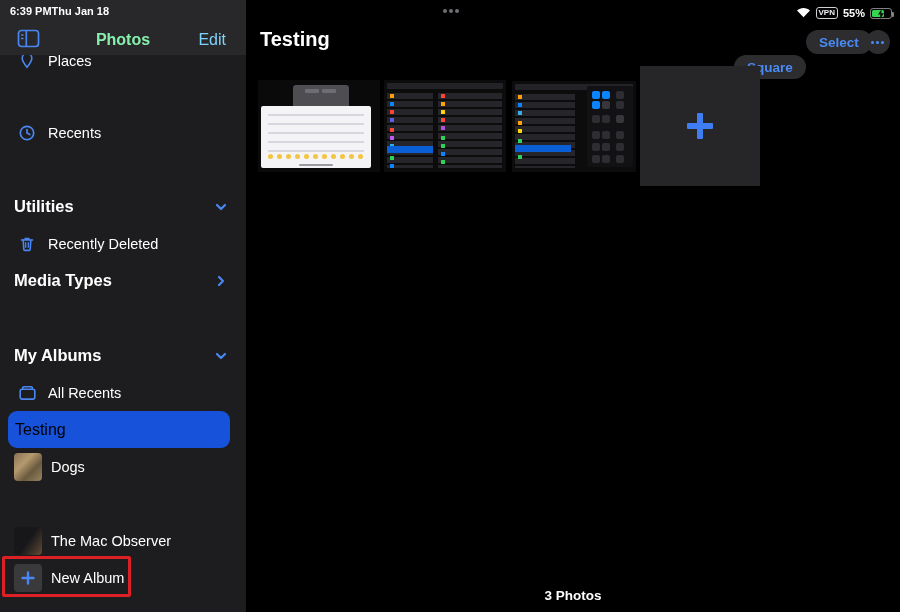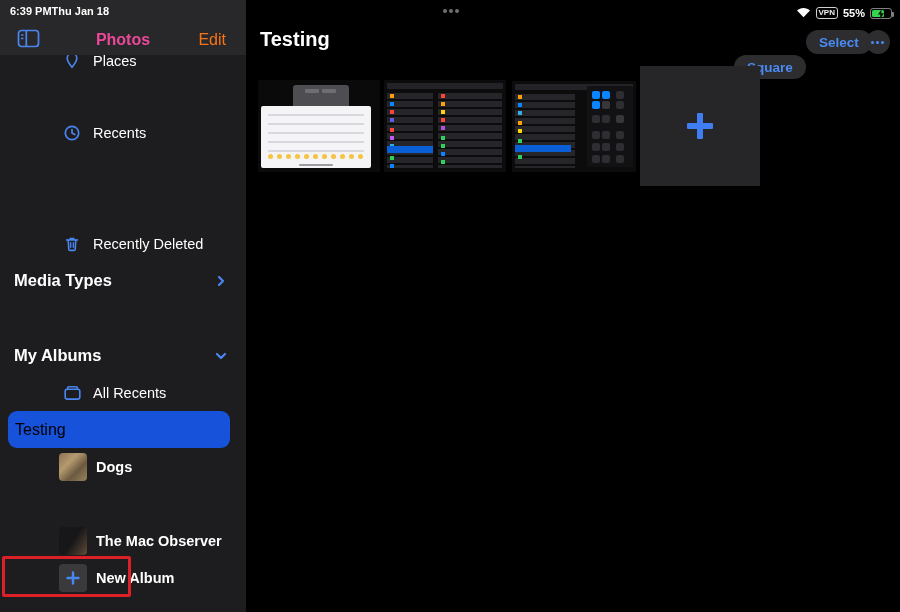--- a/index.html
+++ b/index.html
@@ -16,28 +16,28 @@
   .battery .fill { position:absolute; left:1px; top:1px; bottom:1px; width:12px; background:#32d74b; border-radius:1.5px; }
   .battery .nub { position:absolute; right:-3px; top:3px; width:2px; height:5px; background:rgba(255,255,255,.5); border-radius:0 1px 1px 0; }
   .battery svg { position:absolute; left:6px; top:0.5px; }
 
   #mtDots { position:absolute; left:443px; top:9px; z-index:20; width:4px; height:4px; border-radius:50%; background:#6f6f74; box-shadow:6px 0 0 #6f6f74, 12px 0 0 #6f6f74; }
 
   
   #sidebar { position:absolute; left:0; top:0; width:246px; height:612px; background:#1d1d1f; overflow:hidden; }
   #sbHeader { position:absolute; left:0; top:0; width:246px; height:55px; background:#28282a; z-index:5; }
   #sbToggle { position:absolute; left:17px; top:29px; cursor:pointer; }
-  #sbTitle { position:absolute; left:0; top:31px; width:246px; text-align:center; color:#ec4899; font-size:16px; font-weight:700; }
-  #sbEdit { position:absolute; right:20px; top:31px; color:#f97316; font-size:16px; font-weight:400; cursor:pointer; }
-
-  .row { position:absolute; left:0; width:296px; height:37px; display:flex; align-items:center; z-index:1;padding-left:45px; }
+  #sbTitle { position:absolute; left:0; top:31px; width:246px; text-align:center; color:#86efac; font-size:16px; font-weight:700; }
+  #sbEdit { position:absolute; right:20px; top:31px; color:#7dd3fc; font-size:16px; font-weight:400; cursor:pointer; }
+
+  .row { position:absolute; left:0; width:296px; height:37px; display:flex; align-items:center; z-index:1; }
   .row .ic { width:24px; margin-left:15px; display:flex; justify-content:center; align-items:center; flex:0 0 24px; }
   .row .lbl { margin-left:9px; color:#fff; font-size:14.5px; font-weight:500; white-space:nowrap; }
   .row .thumb { width:28px; height:28px; border-radius:4px; margin-left:14px; flex:0 0 28px; }
-  .row .lbl2 { margin-left:9px; color:#fff; font-size:14.5px; font-weight:700; white-space:nowrap; }
+  .row .lbl2 { margin-left:9px; color:#fff; font-size:14.5px; font-weight:400; white-space:nowrap; }
   .heading-row { position:absolute; left:0; width:246px; height:37px; display:flex; align-items:center; }
   .heading { margin-left:14px; color:#fff; font-size:16.5px; font-weight:700; }
   .chev { position:absolute; right:17px; top:50%; transform:translateY(-50%); display:flex; }
   .lockic { position:absolute; right:24px; top:50%; transform:translateY(-50%); display:flex; }
 
   #selRow { position:absolute; left:8px; top:411px; width:222px; height:37px; background:#1652da; border-radius:9px; z-index:1; display:flex; align-items:center; }
   #selRow .thumb { margin-left:7px; }
 
   .thumb-testing { background:linear-gradient(to bottom, #2c2c2e 0 23%, #f5f5f7 23%); }
   .thumb-dogs { background:linear-gradient(135deg,#8a7355 0%,#b59a6f 35%,#6b5a3f 65%,#97845f 100%); }
@@ -144,20 +144,28 @@
       <span class="ic">
         <svg width="20" height="20" viewBox="0 0 20 20" fill="none" stroke="#4a86f2" stroke-width="1.7">
           <circle cx="10" cy="10" r="6.7"></circle>
           <path d="M10 6.5 V10 l2.8 1.5" stroke-linecap="round"></path>
         </svg>
       </span>
       <span class="lbl">Recents</span>
     </div>
 
 
+    <div class="heading-row" style="top:188px">
+      <span class="heading">Utilities</span>
+      <span class="chev">
+        <svg width="16" height="16" viewBox="0 0 16 16" fill="none" stroke="#4a86f2" stroke-width="2.2" stroke-linecap="round" stroke-linejoin="round">
+            <path d="M4 6 l4 4 4-4"></path>
+          </svg>
+      </span>
+    </div>
 
     <div class="row" style="top:225px">
       <span class="ic">
         <svg width="20" height="20" viewBox="0 0 20 20" fill="none" stroke="#4a86f2" stroke-width="1.6" stroke-linecap="round">
           <path d="M4.5 6 h11 M8.3 6 V4.5 h3.4 V6"></path>
           <path d="M6.2 6 l.6 9.4 a1.1 1.1 0 0 0 1.1 1 h4.2 a1.1 1.1 0 0 0 1.1-1 L13.8 6"></path>
           <path d="M8.7 8.7 v4.6 M11.3 8.7 v4.6" stroke-width="1.3"></path>
         </svg>
       </span>
       <span class="lbl">Recently Deleted</span>
@@ -262,15 +270,16 @@
       <div class="hlt"></div>
       <div class="cc">
           <div class="ccgrid"></div>
         </div>
     </div>
 
     <div class="tile" id="tAdd">
       <span><span class="ph"></span><span class="pv"></span></span>
     </div>
 
+    <div id="photoCount">3 Photos</div>
   </div>
 
 </div>
 
 </body></html>

